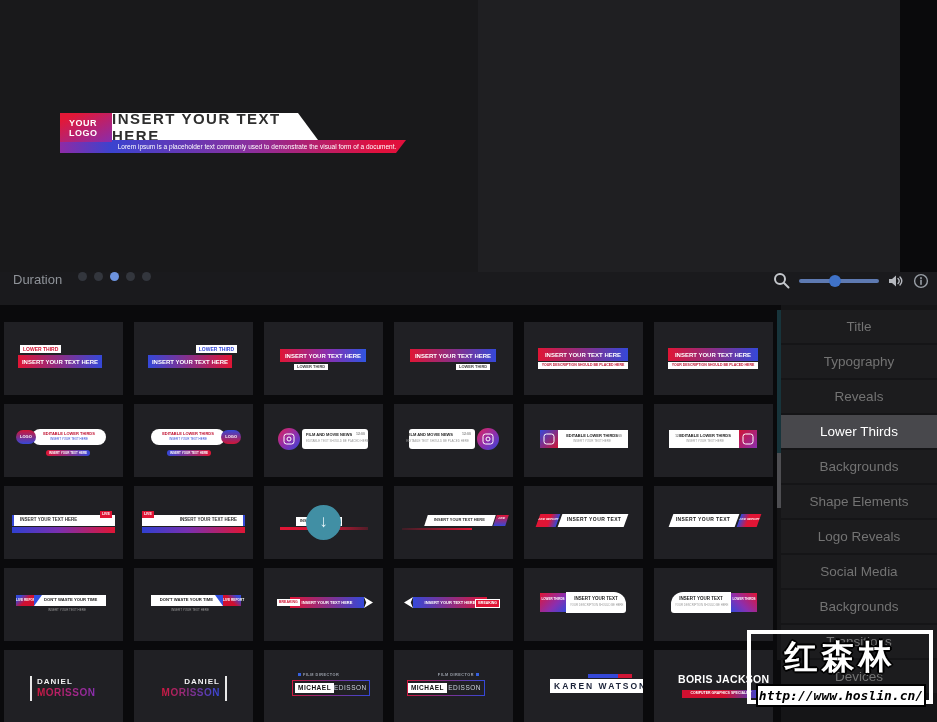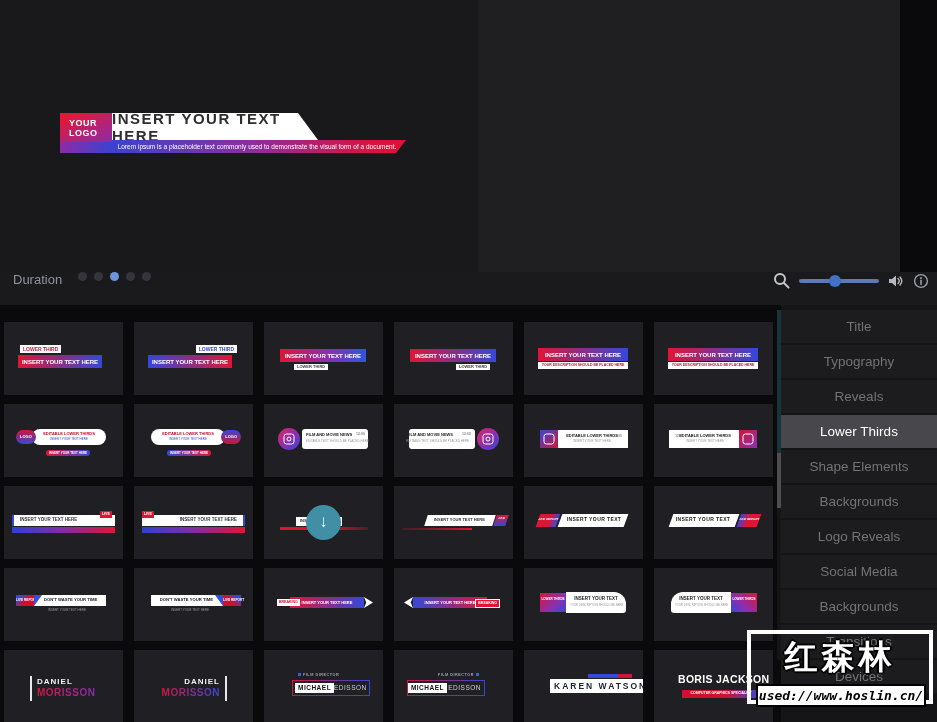--- a/index.html
+++ b/index.html
@@ -474,27 +474,27 @@
 
   <div class="vscroll">
     <div class="vthumb"></div>
   </div>
 
   <div class="sidebar">
       <div class="side-item">Title</div>
       <div class="side-item">Typography</div>
       <div class="side-item">Reveals</div>
       <div class="side-item active">Lower Thirds</div>
+      <div class="side-item">Backgrounds</div>
       <div class="side-item">Shape Elements</div>
-      <div class="side-item">Backgrounds</div>
       <div class="side-item">Logo Reveals</div>
       <div class="side-item">Social Media</div>
       <div class="side-item">Backgrounds</div>
       <div class="side-item">Transitions</div>
       <div class="side-item">Devices</div>
     </div>
 
   <div class="watermark">
     <div class="wm-title">红森林</div>
-    <div class="wm-url">used://www.hoslin.cn/</div>
+    <div class="wm-url">http://www.hoslin.cn/</div>
   </div>
 
 </div>
 
 </body></html>

